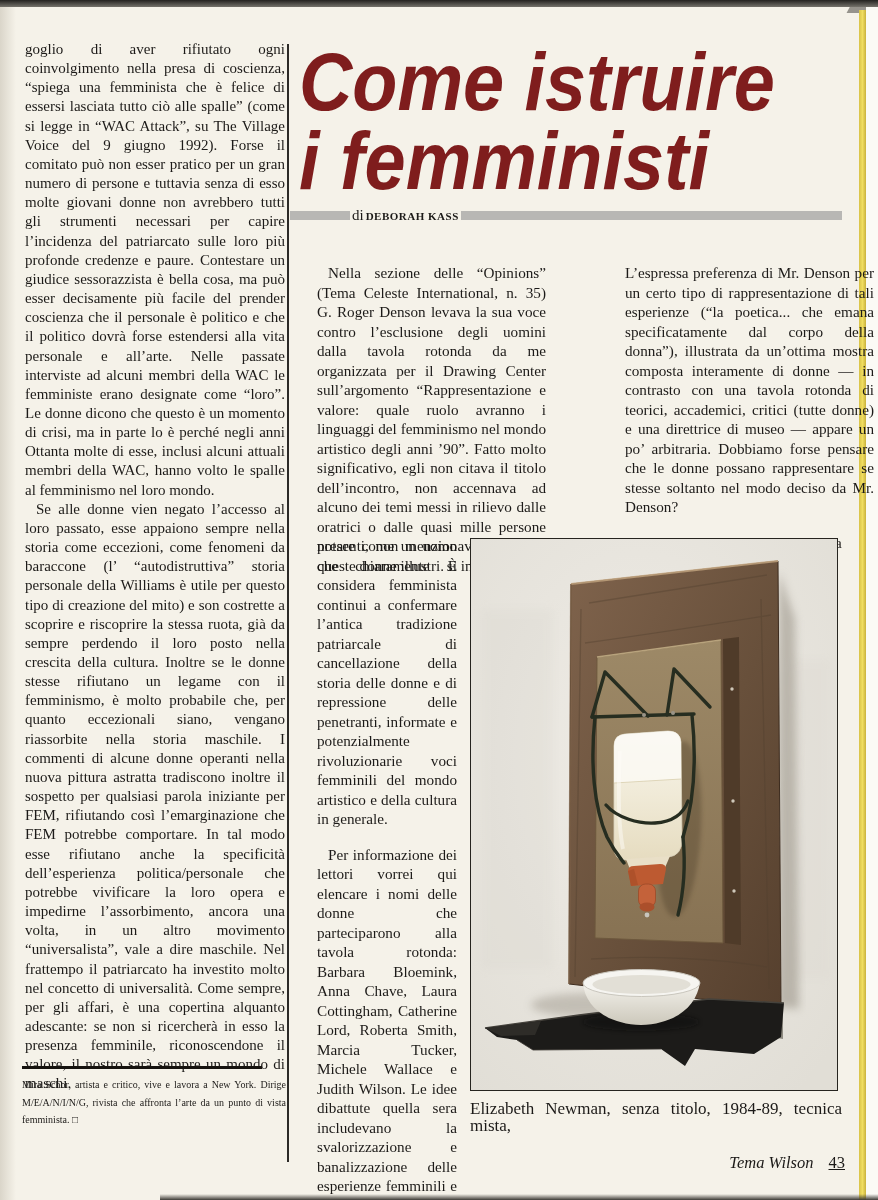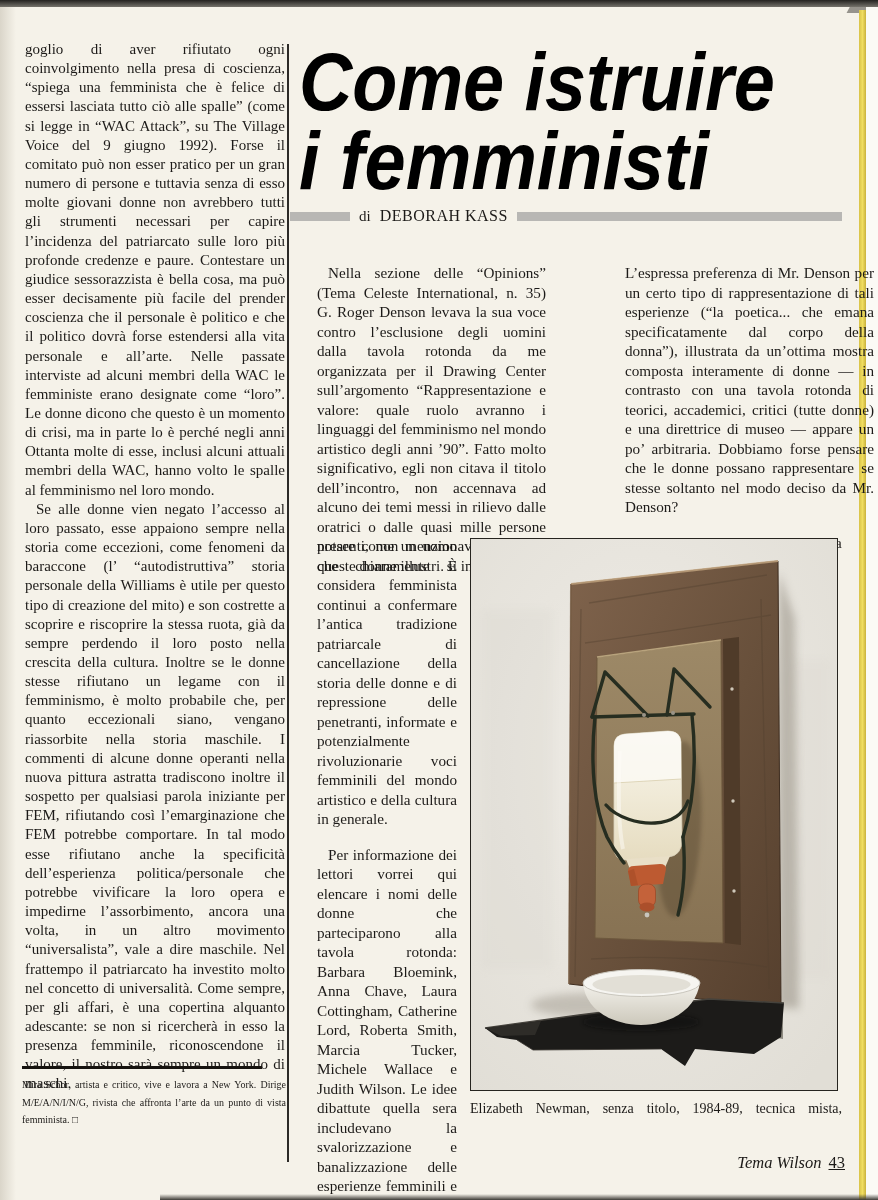--- a/index.html
+++ b/index.html
@@ -26,53 +26,53 @@
              font-size:15px; line-height:19.15px; text-align:justify; }
   .leftcol p { margin:0; }
   p.indent { text-indent:11px; }
   .footnote-rule { position:absolute; left:22px; top:1066px; width:240px; height:3px; background:#16130f; }
   .footnote { position:absolute; left:22px; top:1076px; width:264px;
               font-size:10px; line-height:17.6px; text-align:justify; }
 
   .vrule { position:absolute; left:287px; top:44px; width:1.5px; height:1118px; background:#2c2a27; }
 
   
-  .headline { position:absolute; left:299px; top:42px; color:#000000;
+  .headline { position:absolute; left:299px; top:42px; color:#7f1d1d;
               font-family:"Liberation Sans", sans-serif; font-weight:bold; font-style:italic; }
   .headline .line { display:block; font-size:82px; line-height:79px; letter-spacing:0px;
                     transform:scaleX(0.90); transform-origin:0 50%; white-space:nowrap; }
 
   
   .byline { position:absolute; left:290px; top:207px; width:552px;
-            display:flex; align-items:center; gap:9px; }
+            display:flex; align-items:center; gap:2px; }
   .bar { height:9px; background:#b8b7b4; }
   .bar-left  { width:60px; }
   .bar-right { flex:1; }
   .byline-prefix { font-size:15px; }
-  .byline-author { font-size:16px; font-weight:normal; letter-spacing:.5px; white-space:nowrap; }
+  .byline-author { font-size:11px; font-weight:bold; letter-spacing:.5px; white-space:nowrap; }
 
   
   .acol { position:absolute; text-align:justify; font-size:15.2px; line-height:19.5px; }
   .acol p { margin:16px; }
   .col1wide   { left:301px; top:247px; width:261px; }
   .col1narrow { left:301px; top:520px; width:172px; }
   .col2       { left:609px; top:247px; width:281px; }
 
   
   .figure { position:absolute; left:470px; top:538px; width:368px; height:553px;
             box-sizing:border-box; border:1px solid #26241f; background:#e9e6e0; }
   .figure svg { display:block; width:100%; height:100%; }
   .caption { position:absolute; left:470px; top:1100px; width:372px;
-             font-size:14px; line-height:17px; }
+             font-size:17px; line-height:17px; }
   .caption .l1 { text-align:justify; text-align-last:justify; }
 
   
   .footer { position:absolute; right:33px; top:1153px; font-size:16.5px; white-space:nowrap; }
   .footer .mag { font-style:italic; }
-  .footer .num { margin-left:7px;text-decoration:underline; }
+  .footer .num { margin-left:15px;text-decoration:underline; }
 </style>
 </head>
 <body>
 
 <div class="page">
 
   <div class="edge-left"></div>
   <div class="edge-corner"></div>
   <div class="edge-white"></div>
   <div class="edge-yellow"></div>

